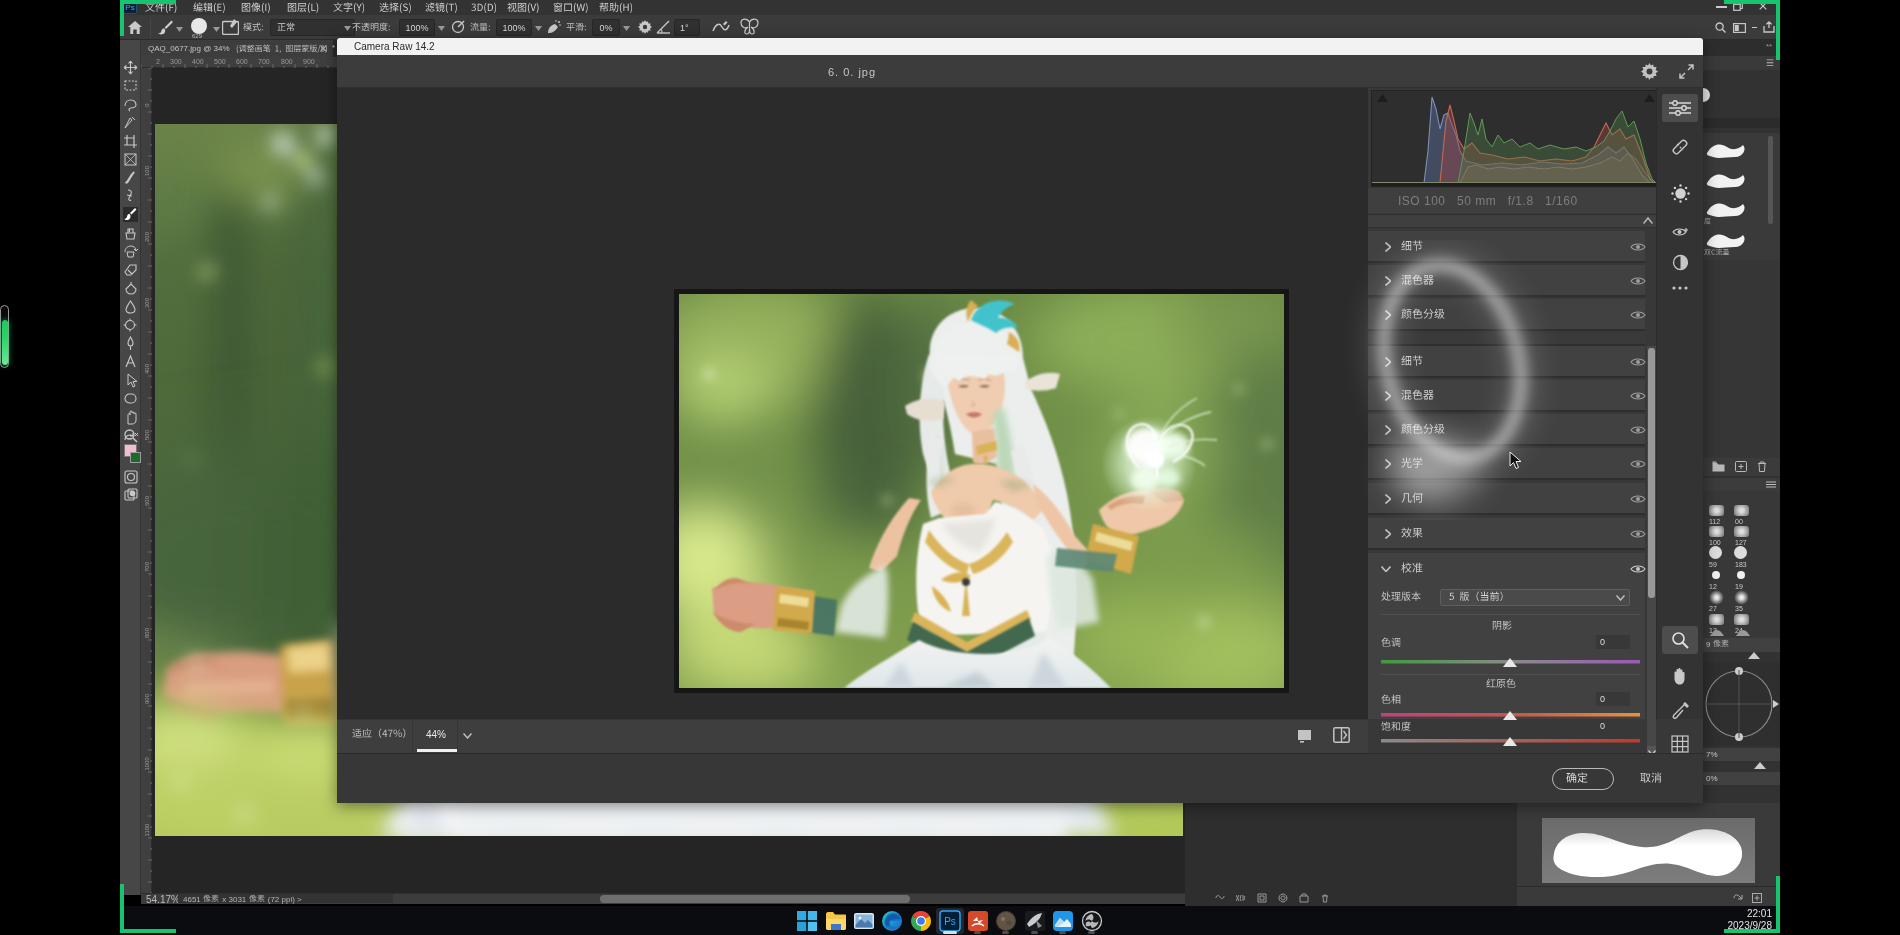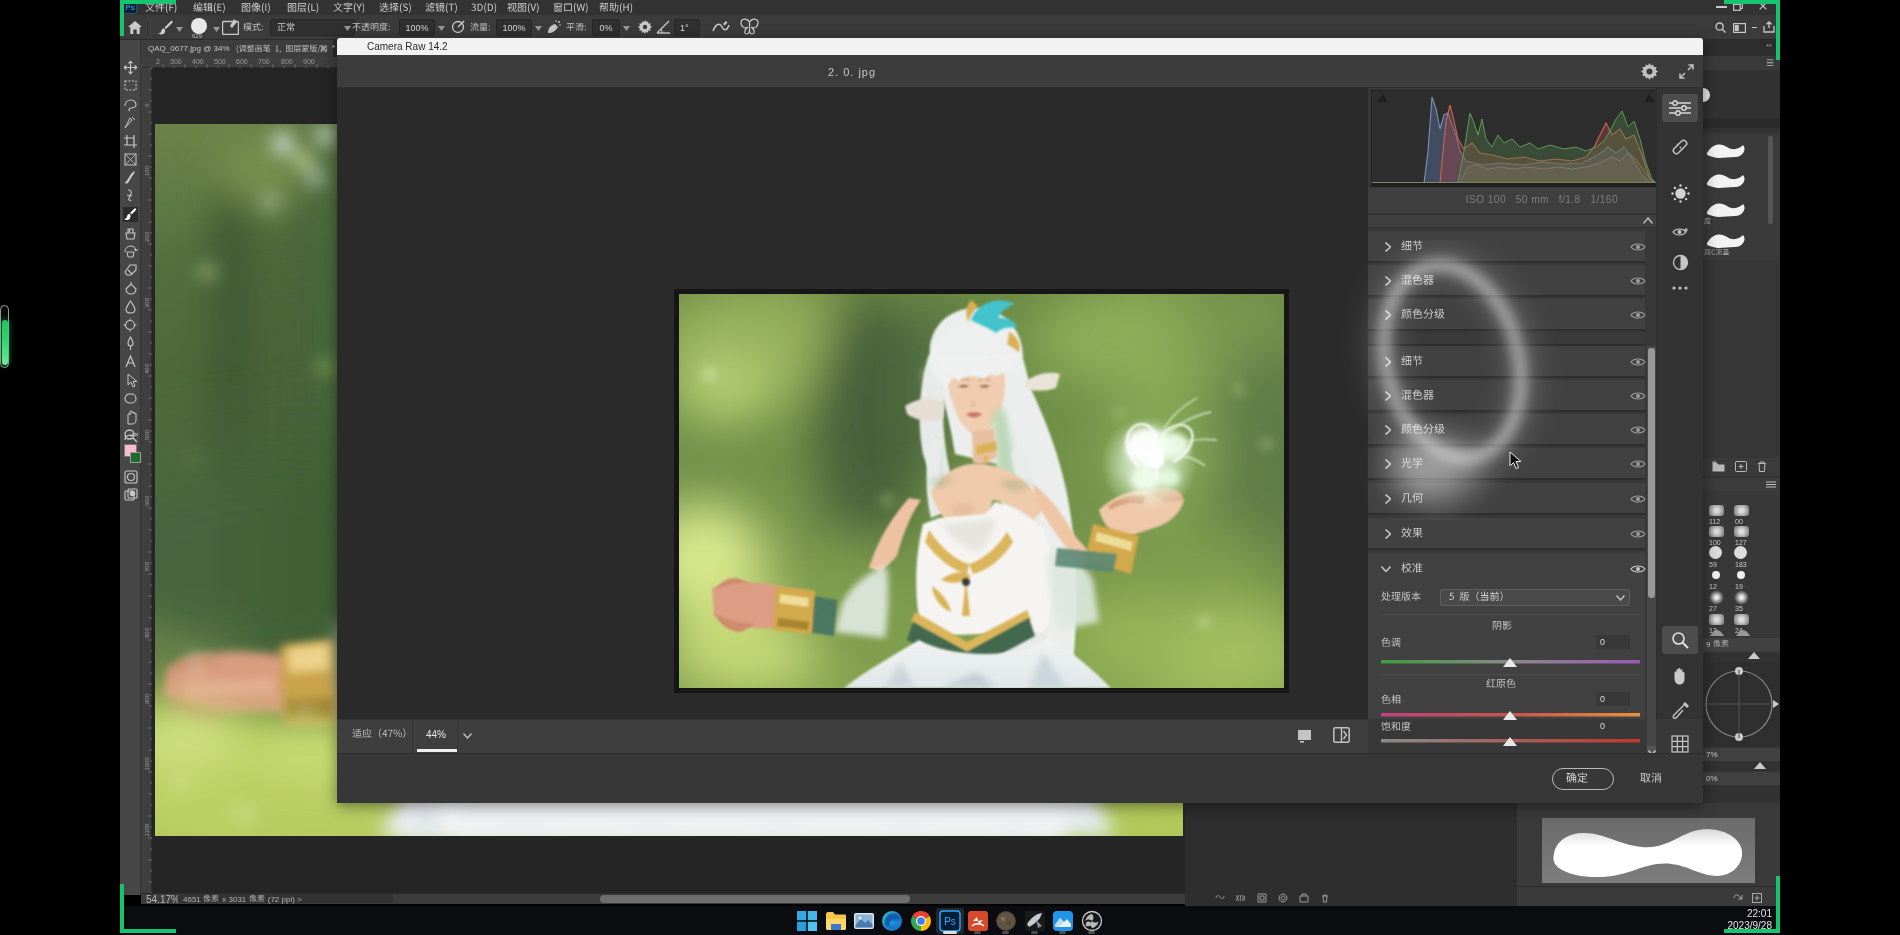--- a/index.html
+++ b/index.html
@@ -771,23 +771,23 @@
 <div class="a" style="left:1724px;top:0;width:56px;height:4px;background:#17c571"></div>
 <div class="a" style="left:1776px;top:0;width:4px;height:60px;background:#17c571"></div>
 <div class="a" style="left:120px;top:884px;width:4px;height:49px;background:#17c571"></div>
 <div class="a" style="left:120px;top:929px;width:56px;height:4px;background:#17c571"></div>
 <div class="a" style="left:1776px;top:876px;width:4px;height:57px;background:#17c571"></div>
 <div class="a" style="left:1724px;top:929px;width:56px;height:4px;background:#17c571"></div>
 <div class="a" style="left:0px;top:305px;width:9px;height:63px;border:1.5px solid #9a9a9a;border-radius:6px;background:#0a0a0a"></div>
 <div class="a" style="left:1.5px;top:320px;width:6px;height:45px;border-radius:3px;background:linear-gradient(180deg,#1fc95f,#2ad467 40%,#6ee89a);box-shadow:0 0 6px rgba(42,212,103,0.8)"></div>
 <div class="a" style="left:337px;top:38px;width:1366px;height:765px;background:#383838;box-shadow:0 3px 14px rgba(0,0,0,0.45)"></div>
 <div class="a" style="left:337px;top:38px;width:1366px;height:17px;background:#f2f2f2;border-radius:3px 3px 0 0"></div>
-<div class="txt" style="left:367px;top:41px;font-size:10px;color:#2a2a2a">Camera Raw 14.2</div>
+<div class="txt" style="left:354px;top:41px;font-size:10px;color:#2a2a2a">Camera Raw 14.2</div>
 <div class="a" style="left:337px;top:55px;width:1366px;height:33px;background:#3c3c3c;border-bottom:1px solid #2f2f2f"></div>
-<div class="txt" style="left:812px;top:66px;width:80px;text-align:center;font-size:11px;color:#c6c6c6;letter-spacing:1px">2. 0. jpg</div>
+<div class="txt" style="left:812px;top:66px;width:80px;text-align:center;font-size:11px;color:#c6c6c6;letter-spacing:1px">6. 0. jpg</div>
 <svg class="a" style="left:1641px;top:63px" width="17" height="17" viewBox="0 0 17 17">
     <path d="M8.5 0 L10 2.4 12.2 1.4 12.7 4.1 15.6 4.1 14.6 6.8 17 8.5 14.6 10.2 15.6 12.9 12.7 12.9 12.2 15.6 10 14.6 8.5 17 7 14.6 4.8 15.6 4.3 12.9 1.4 12.9 2.4 10.2 0 8.5 2.4 6.8 1.4 4.1 4.3 4.1 4.8 1.4 7 2.4Z" fill="#c2c2c2"></path>
     <circle cx="8.5" cy="8.5" r="3" fill="#3c3c3c"></circle>
   </svg>
 <svg class="a" style="left:1679px;top:64px" width="15" height="15" viewBox="0 0 15 15">
     <path d="M9.5 1 H14 V5.5 M14 1 L9 6 M5.5 14 H1 V9.5 M1 14 L6 9" stroke="#c2c2c2" stroke-width="1.5" fill="none"></path>
   </svg>
 <div class="a" style="left:337px;top:88px;width:1031px;height:631px;background:#2b2b2b"></div>
 <div class="a" style="left:674px;top:289px;width:615px;height:404px;background:#161616"></div>
 <svg class="a" style="left:679px;top:294px" width="605" height="394" viewBox="0 0 605 394">
@@ -984,21 +984,21 @@
 <path d="M0 92 L88 92 L96 76 L104 74 L116 78 L128 76 L142 78 L156 76 L172 78 L186 76 L200 78 L214 76 L228 72 L240 66 L248 70 L256 62 L264 68 L272 80 L280 90 L284 92Z" fill="#8a7a55" fill-opacity="0.17" stroke="#948c7a" stroke-width="0.6"></path>
 <rect x="0" y="92" width="284" height="3" fill="#1e1e1e"></rect>
 </svg>
 <svg class="a" style="left:1377px;top:94px" width="11" height="8" viewBox="0 0 11 8">
     <path d="M5.5 0 L11 8 L0 8Z" fill="#1e1e1e"></path>
   </svg>
 <svg class="a" style="left:1644px;top:94px" width="11" height="8" viewBox="0 0 11 8">
     <path d="M5.5 0 L11 8 L0 8Z" fill="#1e1e1e"></path>
   </svg>
 <div class="a" style="left:1368px;top:188px;width:288px;height:25px;background:#3f3f3f"></div>
-<div class="txt" style="left:1398px;top:194px;width:220px;text-align:right;font-size:10px;color:#7e7e7e;letter-spacing:0.5px">ISO 100&nbsp;&nbsp;&nbsp;50 mm&nbsp;&nbsp;&nbsp;f/1.8&nbsp;&nbsp;&nbsp;1/160</div>
+<div class="txt" style="left:1398px;top:194px;width:220px;text-align:left;font-size:12px;color:#7e7e7e;letter-spacing:0.5px">ISO 100&nbsp;&nbsp;&nbsp;50 mm&nbsp;&nbsp;&nbsp;f/1.8&nbsp;&nbsp;&nbsp;1/160</div>
 <div class="a" style="left:1368px;top:214px;width:288px;height:14px;background:#3f3f3f;border-top:1px solid #303030;border-bottom:1px solid #303030"></div>
 <svg class="a" style="left:1643px;top:217px" width="10" height="7" viewBox="0 0 10 7">
     <path d="M0.5 6.5 L5 1 L9.5 6.5" stroke="#b9b9b9" stroke-width="1.5" fill="none"></path>
   </svg>
 <div class="a" style="left:1368px;top:231px;width:277px;height:32px;background:#414141;border-bottom:2px solid #2e2e2e"></div>
 <svg class="a" style="left:1385px;top:242px" width="6" height="10" viewBox="0 0 6 10">
     <path d="M0.5 0.5 L5.5 5 L0.5 9.5" stroke="#c0c0c0" stroke-width="1.6" fill="none"></path>
   </svg>
 <svg style="position:absolute;left:1401px;top:241px;overflow:visible" width="23" height="13" viewBox="0 0 23 13">
     <path fill="#cfcfcf" d="M0.4 8.2 0.5 9.0C1.6 8.8 3.1 8.5 4.5 8.2L4.5 7.5C3.0 7.8 1.4 8.1 0.4 8.2ZM0.6 4.1C0.8 4.0 1.1 4.0 2.7 3.8C2.1 4.5 1.6 5.1 1.4 5.3C1.0 5.7 0.7 6.0 0.4 6.0C0.5 6.2 0.7 6.6 0.7 6.8C0.9 6.6 1.3 6.6 4.5 6.1C4.5 5.9 4.4 5.6 4.4 5.3L2.0 5.7C2.9 4.8 3.8 3.6 4.6 2.5L3.9 2.0C3.7 2.4 3.5 2.7 3.2 3.1L1.6 3.2C2.3 2.3 3.0 1.1 3.6 -0.1L2.8 -0.5C2.2 0.9 1.3 2.3 1.0 2.6C0.8 3.0 0.6 3.3 0.4 3.3C0.5 3.5 0.6 4.0 0.6 4.1ZM7.1 8.0H5.5V4.9H7.1ZM7.9 8.0V4.9H9.4V8.0ZM4.8 0.1V9.5H5.5V8.8H9.4V9.4H10.2V0.1ZM7.1 4.1H5.5V1.0H7.1ZM7.9 4.1V1.0H9.4V4.1Z M12.1 3.5V4.2H15.0V9.7H15.8V4.2H19.5V7.1C19.5 7.3 19.4 7.3 19.2 7.3C19.0 7.3 18.2 7.3 17.4 7.3C17.6 7.6 17.7 7.9 17.7 8.2C18.7 8.2 19.4 8.2 19.8 8.0C20.2 7.9 20.3 7.6 20.3 7.1V3.5ZM18.0 -0.4V0.8H15.0V-0.4H14.2V0.8H11.6V1.6H14.2V2.9H15.0V1.6H18.0V2.9H18.8V1.6H21.4V0.8H18.8V-0.4Z"></path>

